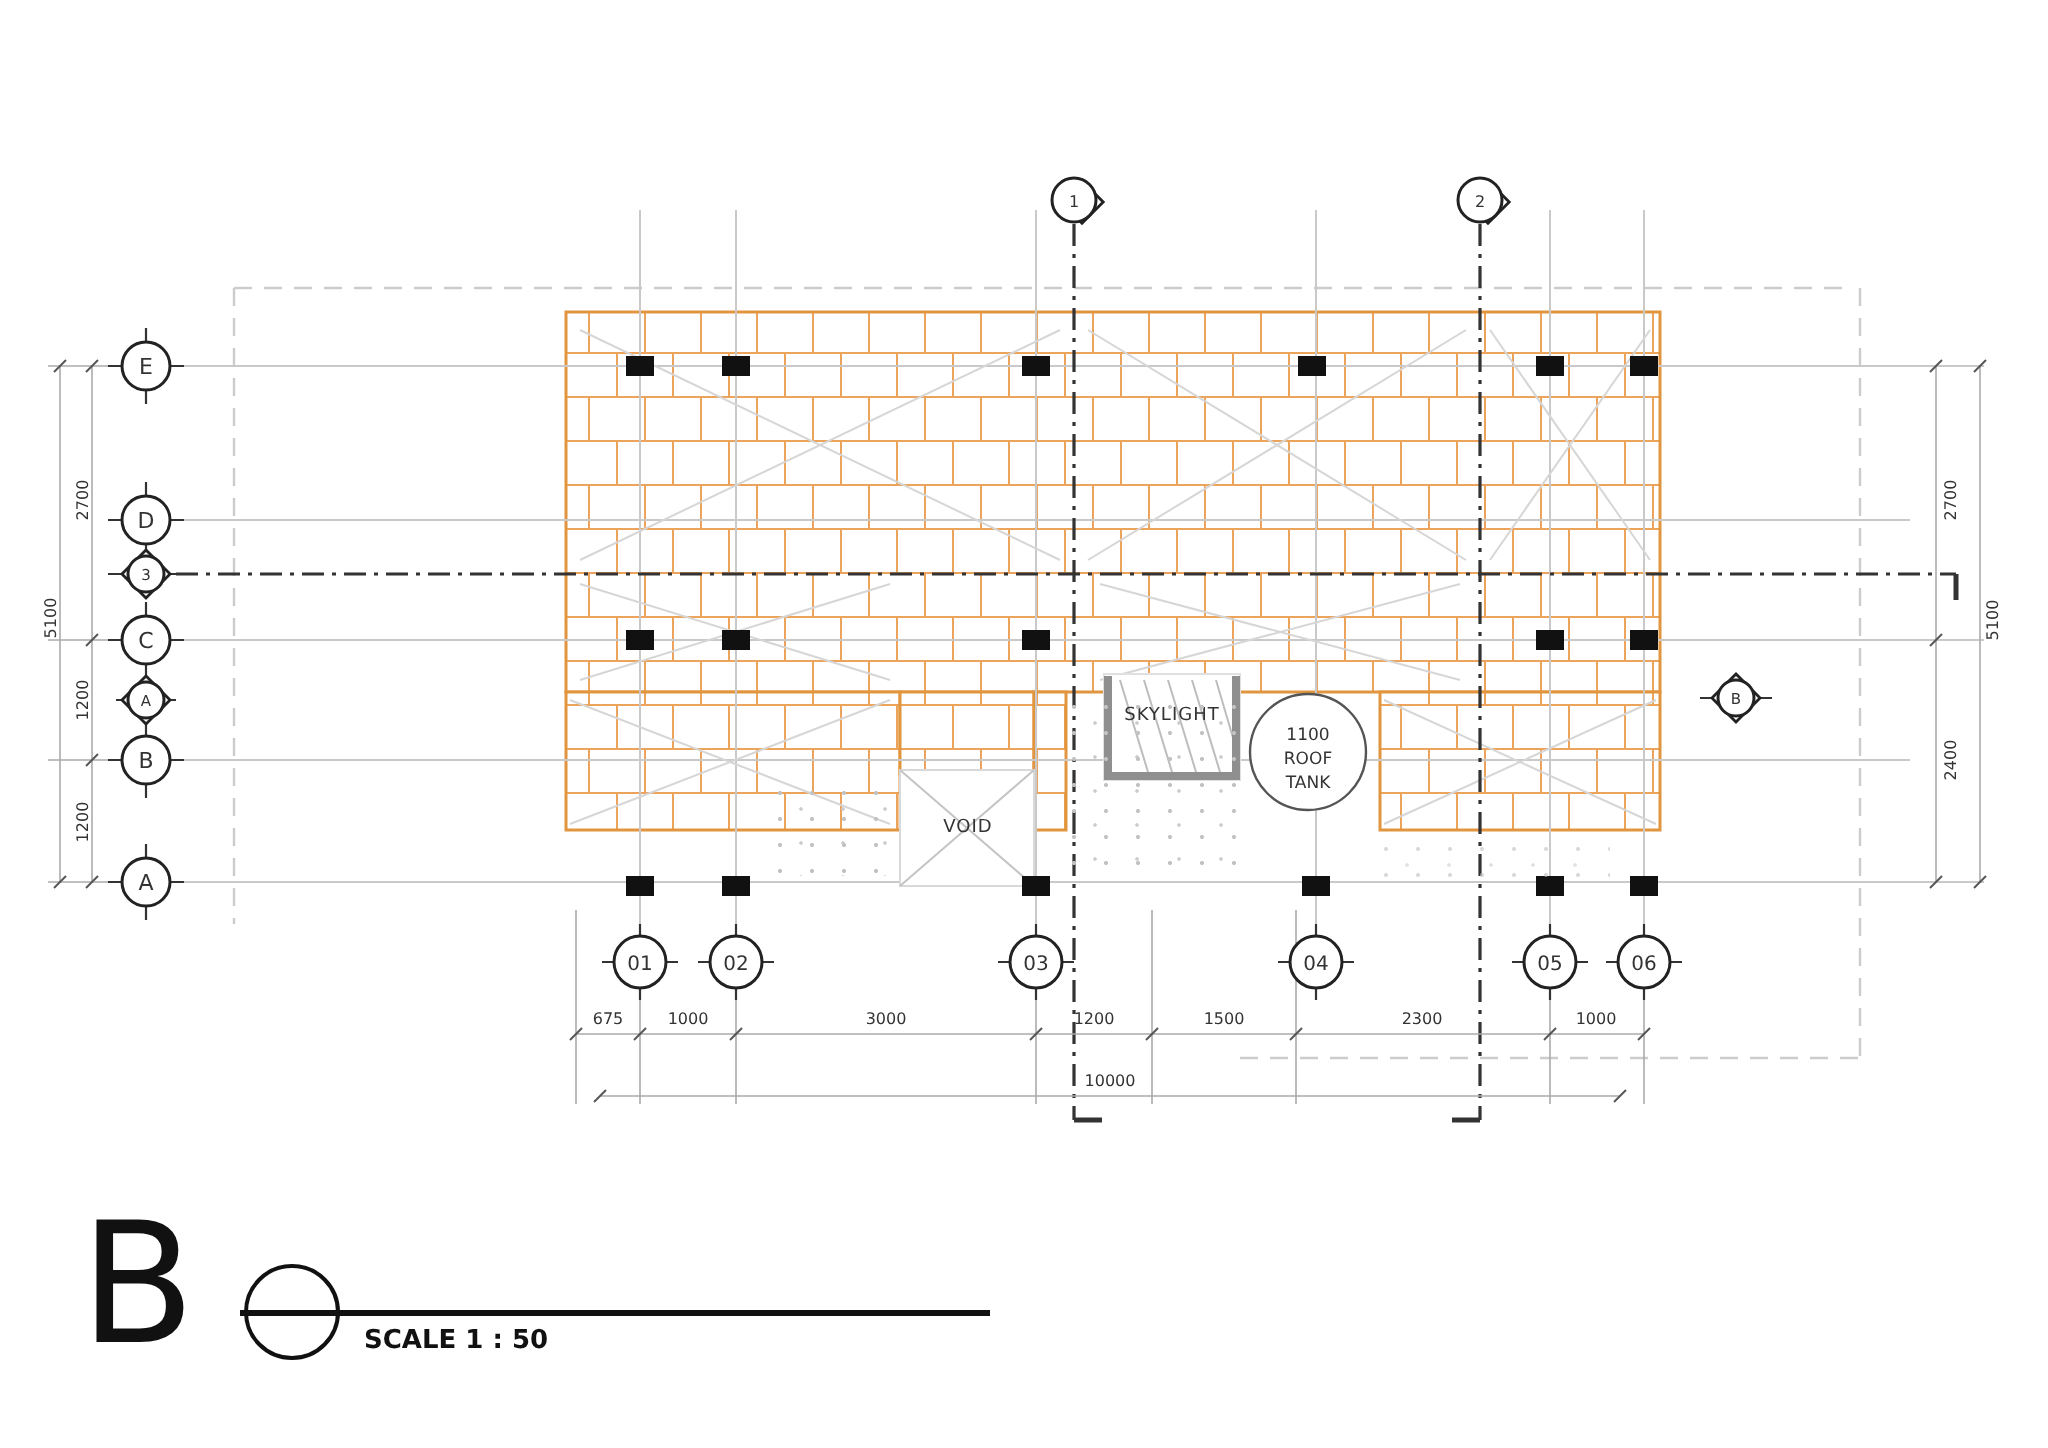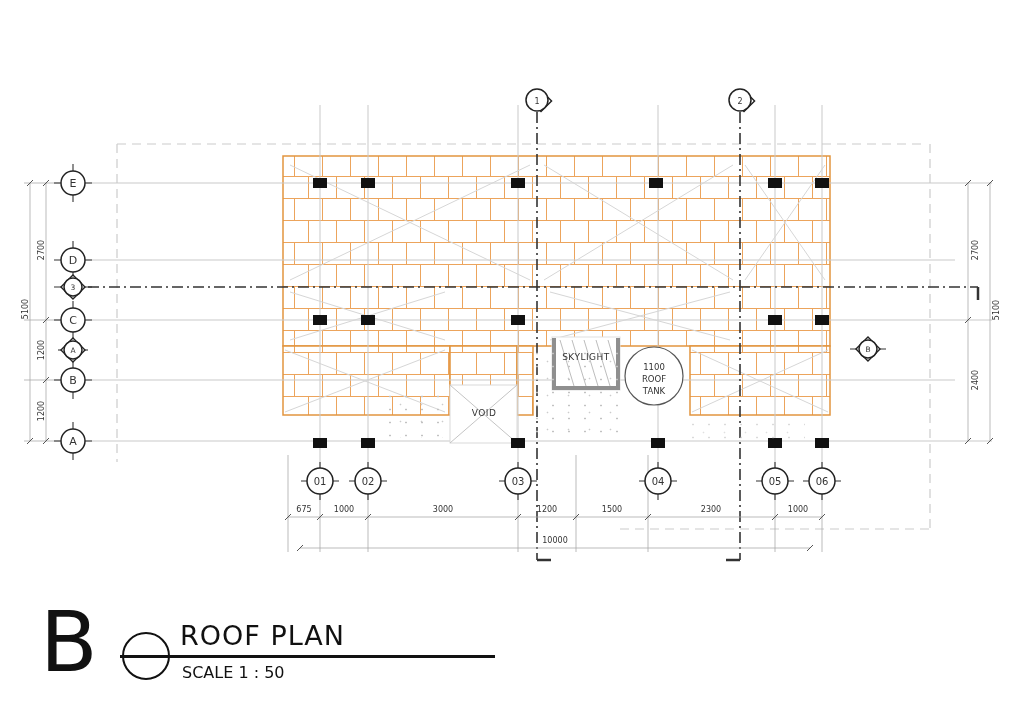--- a/index.html
+++ b/index.html
@@ -10,21 +10,21 @@
     background-image:
       radial-gradient(circle,#c2c2c2 0.8px,transparent 1.2px),
       radial-gradient(circle,#cccccc 0.7px,transparent 1.1px);
     background-size:16px 13px,21px 17px;
     background-position:0 0,8px 6px;}
   .titleblock{position:absolute;color:#111;}
   #sheet-letter{left:40px;top:600px;font-size:84px;font-weight:400;line-height:1;}
   #tb-circle{left:122px;top:632px;width:44px;height:44px;border:2.5px solid #111;border-radius:50%;}
   #tb-line{left:120px;top:655px;width:375px;height:3px;background:#111;}
   #tb-title{left:180px;top:620px;font-size:27px;font-weight:500;letter-spacing:1px;}
-  #tb-scale{left:182px;top:663px;font-size:16px;font-weight:400;}
+  #tb-scale{left:182px;top:663px;font-size:13px;font-weight:700;}
 </style>
 </head>
 <body>
 
 <div id="canvas">
 
 <svg width="1024" height="724" viewBox="0 0 1024 724" style="position:absolute;left:0;top:0;">
   <defs>
     <pattern id="brick" width="28" height="44" patternUnits="userSpaceOnUse">
       <rect width="28" height="44" fill="#ffffff"></rect>
@@ -275,16 +275,15 @@
   </g>
 </svg>
 
 <div class="stipple" style="left:529px;top:347px;width:96px;height:94px;"></div>
 <div class="stipple" style="left:382px;top:390px;width:66px;height:48px;"></div>
 <div class="stipple" style="left:685px;top:418px;width:120px;height:22px;opacity:.6;"></div>
 
 <div class="titleblock" id="sheet-letter">B</div>
 <div class="titleblock" id="tb-circle"></div>
 <div class="titleblock" id="tb-line"></div>
-<div class="titleblock" id="tb-title">ROOF PLAN</div>
 <div class="titleblock" id="tb-scale">SCALE 1 : 50</div>
 
 </div>
 
 </body></html>

